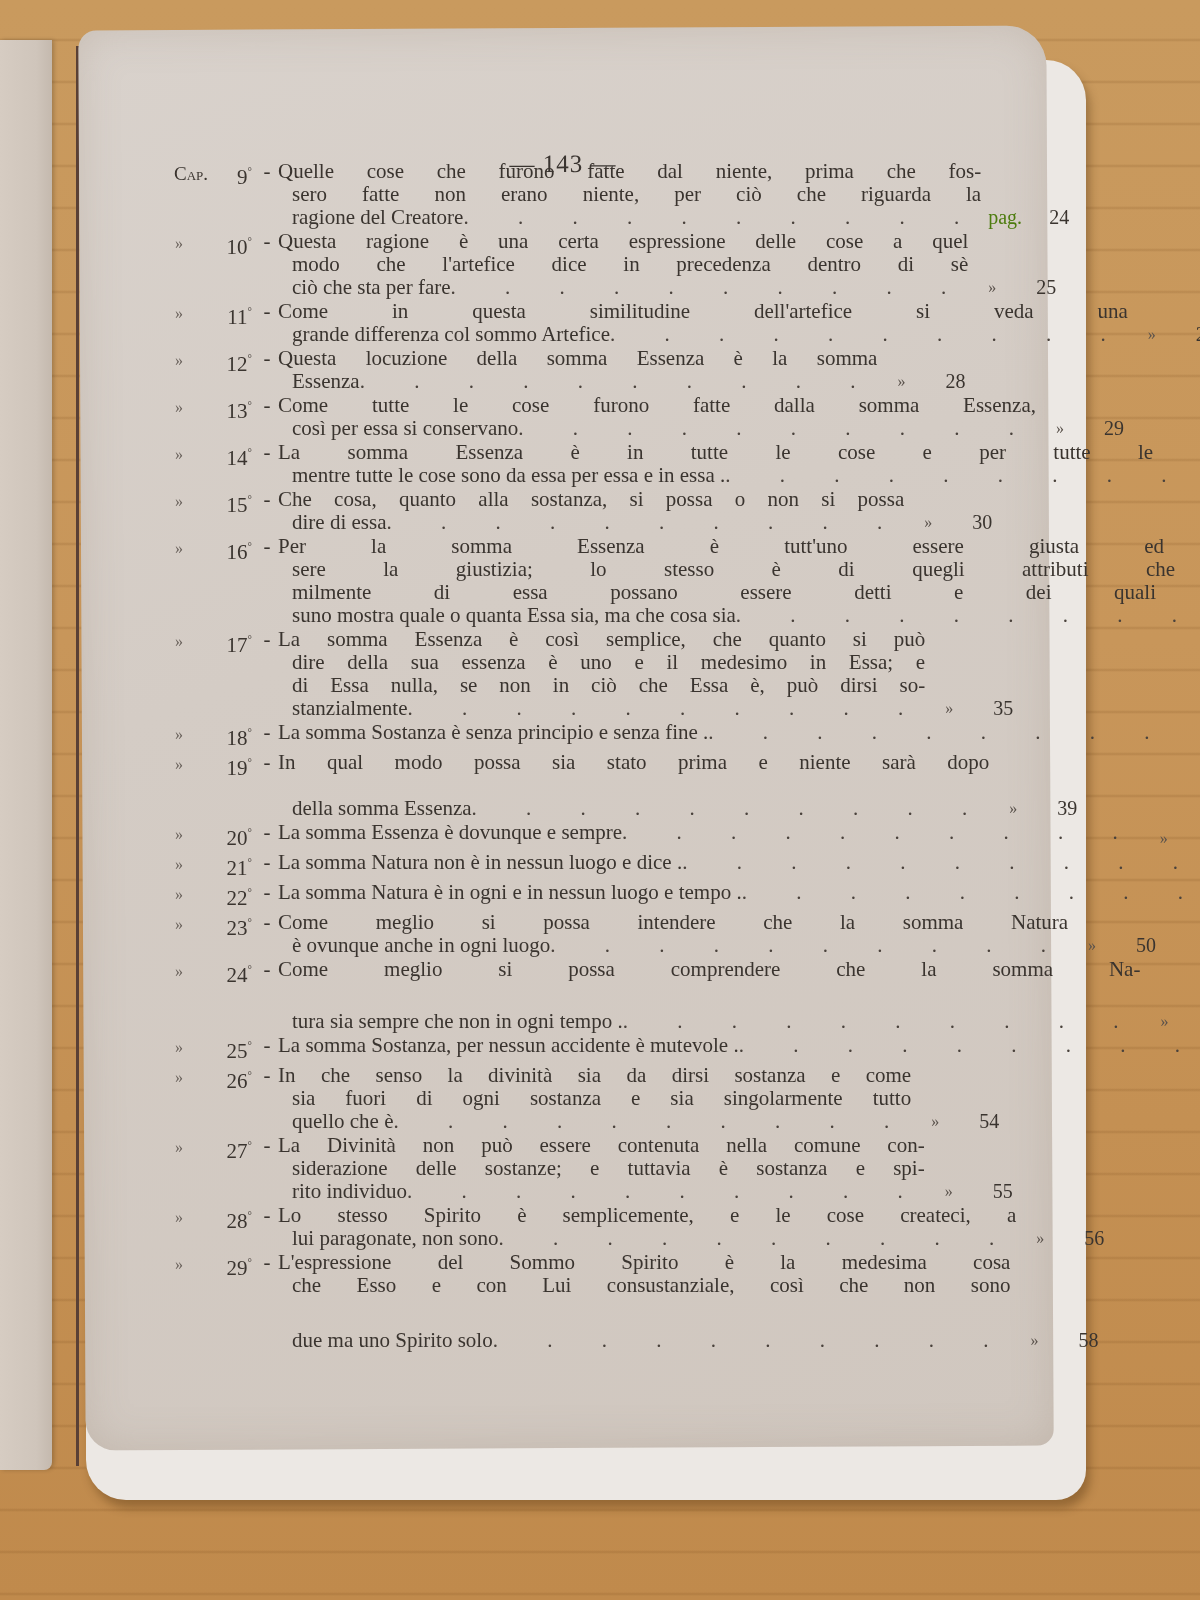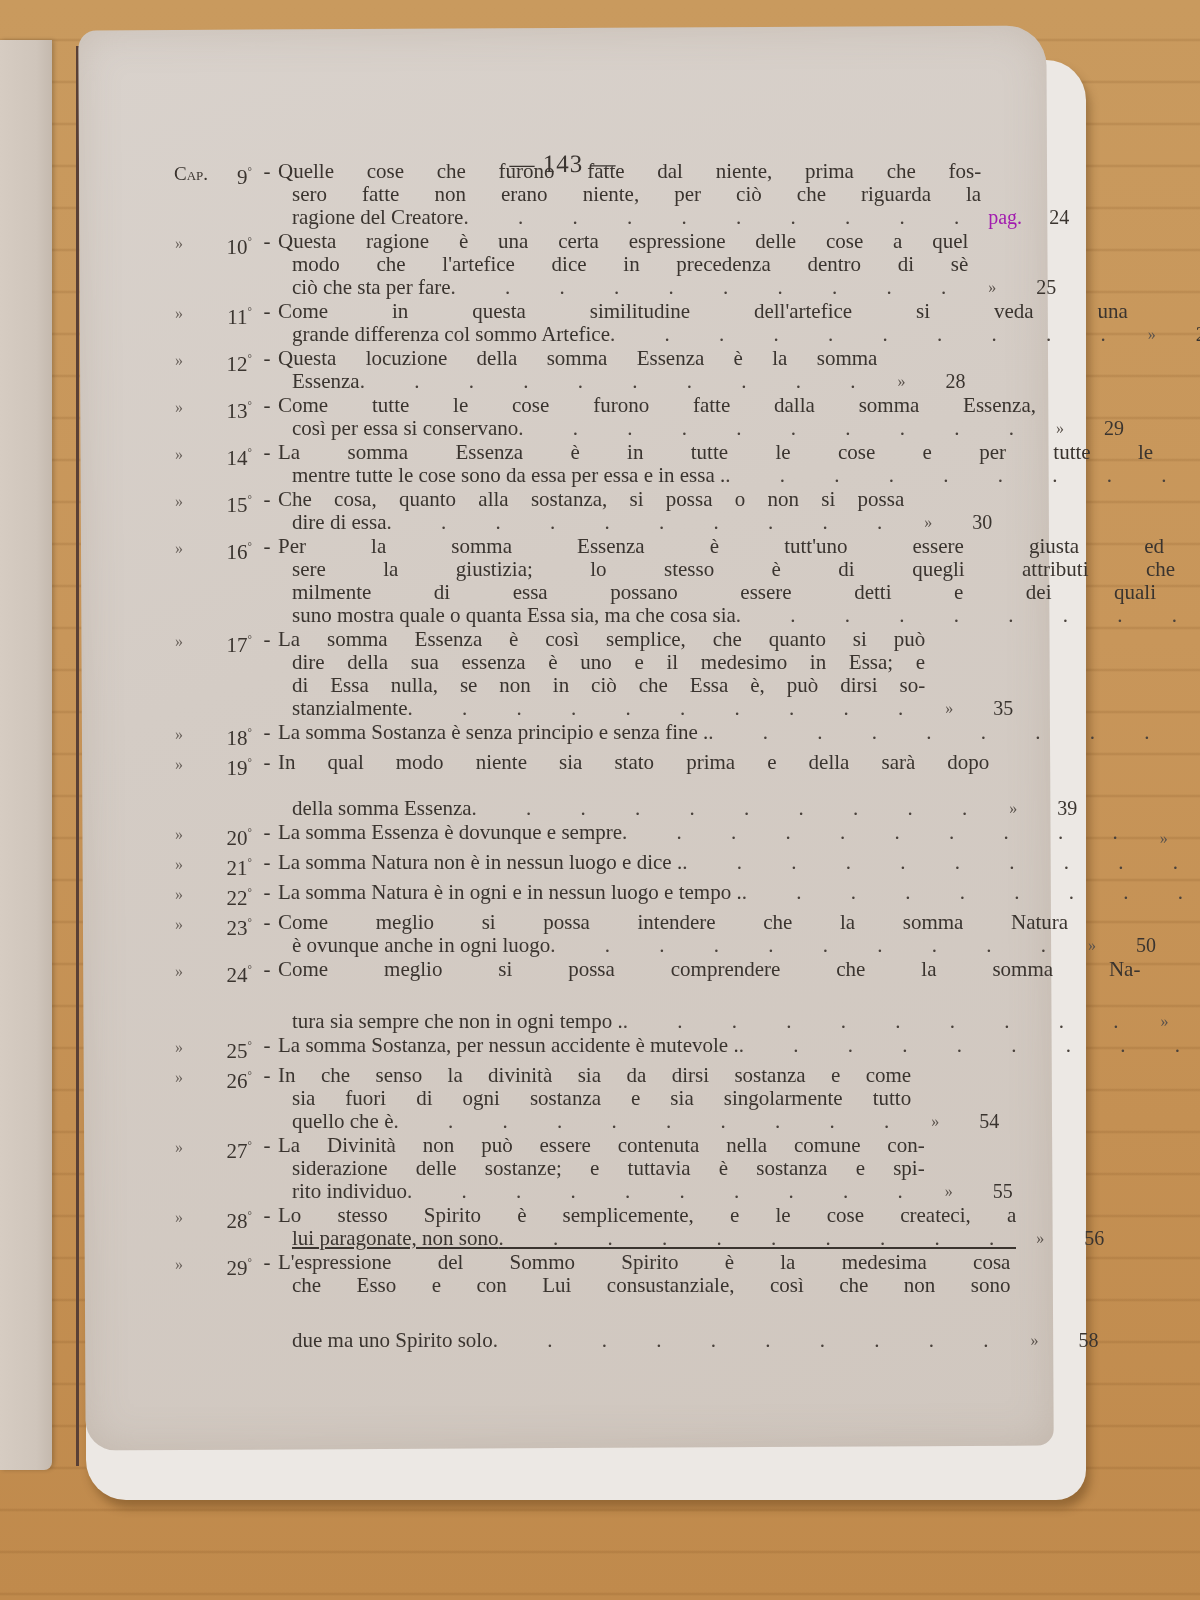--- a/index.html
+++ b/index.html
@@ -82,21 +82,21 @@
     .prefix.quote { text-align: center; font-size: 16px; color: #6a625c; }
     .num { text-align: right; padding-right: 4px; }
     .num sup { font-size: 11px; vertical-align: 9px; }
     .dash { text-align: center; }
     .title-lines { display: flex; flex-direction: column; }
     .title-line { white-space: nowrap; text-align: justify; text-align-last: justify; }
     .title-line.indent { padding-left: 14px; }
     .title-line.last { text-align-last: left; }
     .leader { letter-spacing: 22px; color: #4a423c; }
     .page-ref-col { display: flex; flex-direction: column; justify-content: flex-end; text-align: center; font-size: 16px; color: #5a524c; }
-    .page-ref-col.pag { font-size: 20px; color: #a21caf; }
+    .page-ref-col.pag { font-size: 20px; color: #4d7c0f; }
     .page-val-col { display: flex; flex-direction: column; justify-content: flex-end; text-align: right; font-size: 20px; color: #3a342f; }
   </style>
 </head>
 <body>
 
 <div class="wood-grain"></div>
 <div class="left-page"></div>
 <div class="spine-thread"></div>
 <div class="page-stack-edge"></div>
 <div class="page-stack"></div>
@@ -241,21 +241,21 @@
       <div class="dash">-</div>
       <div class="title-lines">
         <div class="title-line last" style="overflow: hidden; white-space: nowrap;"><span>La somma Sostanza è senza principio e senza fine .</span><span class="leader">. . . . . . . . . .</span></div>
       </div>
     </div>
     <div class="entry">
       <div class="prefix quote">»</div>
       <div class="num"><span>19</span><sup>°</sup></div>
       <div class="dash">-</div>
       <div class="title-lines">
-        <div class="title-line"><span>In qual modo niente sia stato prima e della sarà dopo</span></div>
+        <div class="title-line"><span>In qual modo possa sia stato prima e niente sarà dopo</span></div>
         <div class="title-line indent last" style="overflow: hidden; white-space: nowrap; margin-top: 23px;"><span>della somma Essenza</span><span class="leader">. . . . . . . . . .</span></div>
       </div>
       <div class="page-ref-col">
         <span>»</span>
       </div>
       <div class="page-val-col">
         <span>39</span>
       </div>
     </div>
     <div class="entry">
@@ -357,21 +357,21 @@
       <div class="page-val-col">
         <span>55</span>
       </div>
     </div>
     <div class="entry">
       <div class="prefix quote">»</div>
       <div class="num"><span>28</span><sup>°</sup></div>
       <div class="dash">-</div>
       <div class="title-lines">
         <div class="title-line"><span>Lo stesso Spirito è semplicemente, e le cose createci, a</span></div>
-        <div class="title-line indent last" style="overflow: hidden; white-space: nowrap; text-decoration: underline;"><span>lui paragonate, non sono</span><span class="leader">. . . . . . . . . .</span></div>
+        <div class="title-line indent last" style="overflow: hidden; white-space: nowrap;"><span>lui paragonate, non sono</span><span class="leader">. . . . . . . . . .</span></div>
       </div>
       <div class="page-ref-col">
         <span>»</span>
       </div>
       <div class="page-val-col">
         <span>56</span>
       </div>
     </div>
     <div class="entry">
       <div class="prefix quote">»</div>

